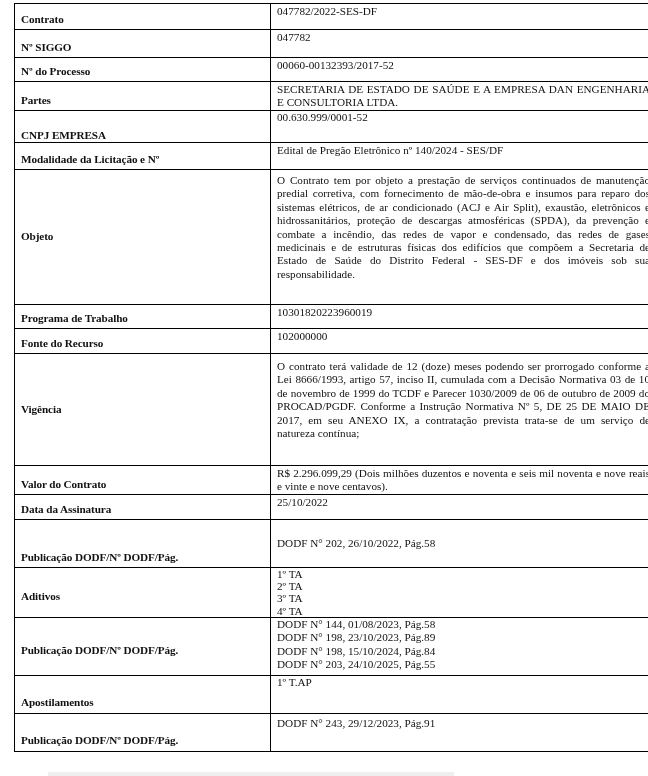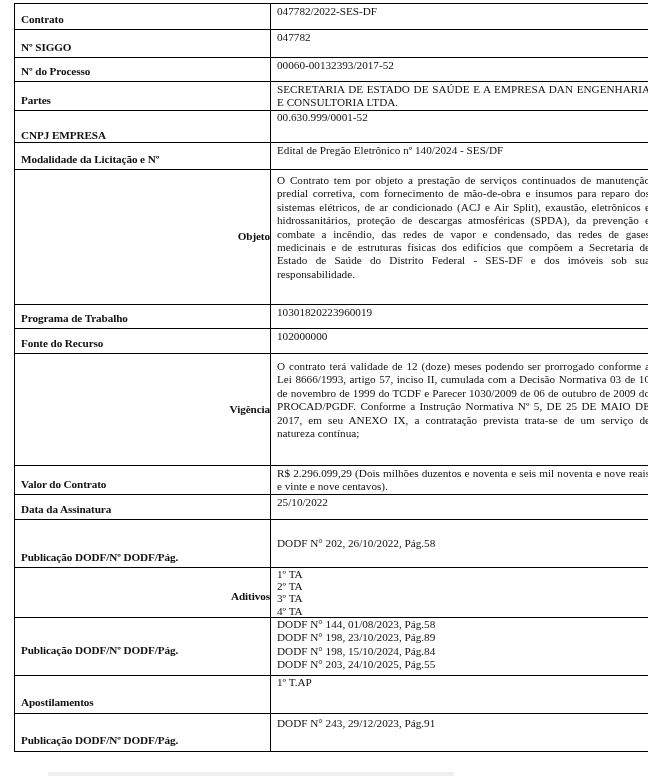--- a/index.html
+++ b/index.html
@@ -50,21 +50,21 @@
       text-align: justify;
       line-height: 16.6px;
       padding-top: 4px !important;
       font-size: 11.5px;
     }
     td.justify-tight {
       text-align: justify;
       line-height: 13.2px;
     }
     td.mid-label { vertical-align: middle !important; }
-    td.mid-label span { padding-bottom: 0; text-align: right; }
+    td.mid-label span { padding-bottom: 0; }
     .valign-middle-value { vertical-align: middle !important; }
     .bottom-bar {
       position: absolute;
       left: 48px;
       top: 772px;
       width: 406px;
       height: 4px;
       background: #efefef;
     }
   </style>

